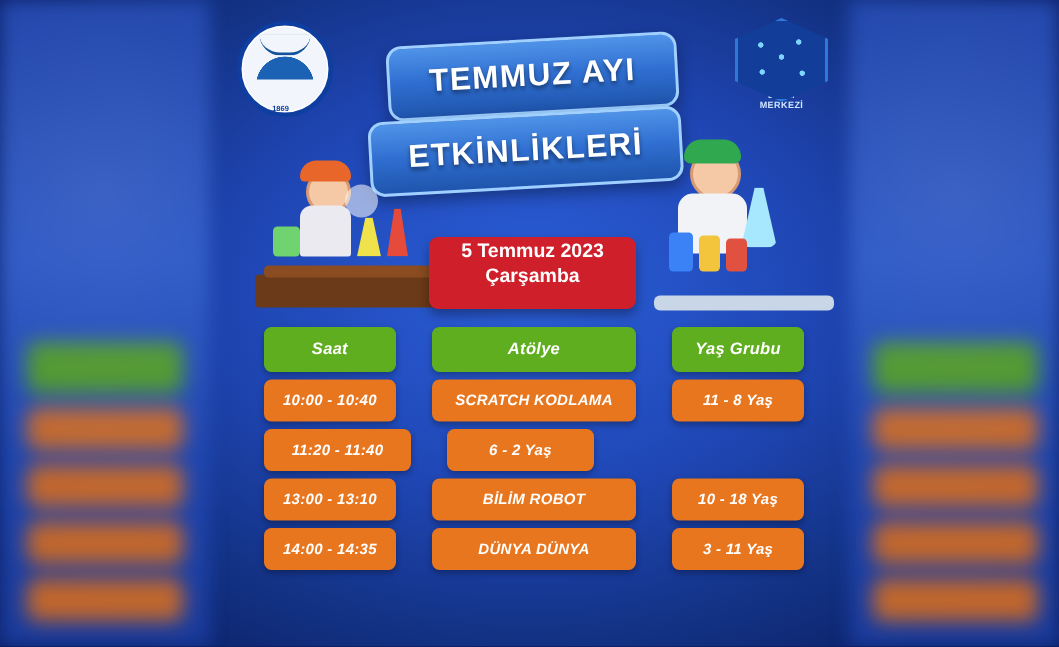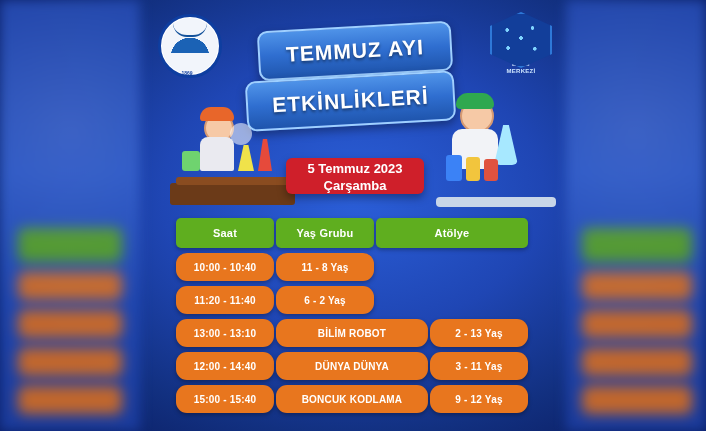--- a/index.html
+++ b/index.html
@@ -43,42 +43,42 @@
 
   
   .ribbon{position:absolute;background:linear-gradient(180deg,#4f93e8 0%,#2f6ed0 50%,#1f55ad 100%);
     border:2px solid #9fd0ff;border-radius:10px;box-shadow:0 4px 10px rgba(0,0,0,.35);
     color:#fff;font-weight:bold;letter-spacing:1px;display:flex;align-items:center;justify-content:center;
     text-shadow:0 2px 3px rgba(0,0,0,.45);}
   .ribbon1{left:140px;top:26px;width:190px;height:46px;transform:rotate(-3.2deg);font-size:21px;}
   .ribbon2{left:128px;top:76px;width:205px;height:46px;transform:rotate(-3.2deg);font-size:21px;}
 
   
-  .datebox{position:absolute;left:168px;top:158px;width:138px;height:36px;background:#cf1f2a;border-radius:6px;
+  .datebox{position:absolute;left:168px;top:158px;width:138px;height:48px;background:#cf1f2a;border-radius:6px;
     box-shadow:0 4px 8px rgba(0,0,0,.35);color:#fff;text-align:center;font-weight:bold;font-size:13px;
-    display:flex;flex-direction:column;align-items:center;justify-content:flex-end;line-height:17px;}
+    display:flex;flex-direction:column;align-items:center;justify-content:flex-start;line-height:17px;}
 
   
   .kid-left{position:absolute;left:52px;top:105px;width:125px;height:100px;}
   .kid-right{position:absolute;left:318px;top:95px;width:120px;height:112px;}
   .desk{position:absolute;left:0;bottom:0;width:125px;height:22px;background:#6b3a18;border-radius:3px;}
   .desk:after{content:"";position:absolute;left:6px;top:-6px;width:113px;height:8px;background:#8a4c20;border-radius:3px;}
   .head{position:absolute;border-radius:50%;}
 
   
   .table{position:absolute;left:58px;top:218px;width:360px;}
-  .row{display:flex;gap:2px;margin-bottom:5px;}
+  .row{display:flex;gap:24px;margin-bottom:5px;font-style:italic;}
   .cell{border-radius:5px;color:#fff;text-align:center;font-size:10px;font-weight:bold;
     display:flex;align-items:center;justify-content:center;height:28px;letter-spacing:.2px;
     box-shadow:0 2px 4px rgba(0,0,0,.3);}
   .c1{width:98px;}
   .c2{width:152px;}
   .c3{width:98px;}
   .head-row .cell{height:30px;background:#5fae1f;font-size:11px;}
-  .body-row .cell{background:#e8761e;border-radius:11px;}
+  .body-row .cell{background:#e8761e;}
 </style>
 </head>
 <body>
 
 <div class="stage">
 
   <div class="blur-left">
     <div class="ghost-green" style="left:18px;top:228px;width:104px;"></div>
     <div class="ghost-orange" style="left:18px;top:272px;width:104px;"></div>
     <div class="ghost-orange" style="left:18px;top:310px;width:104px;"></div>
@@ -139,47 +139,43 @@
 
     <div class="datebox">
       <div>5 Temmuz 2023</div>
       <div>Çarşamba</div>
     </div>
 
     <div class="table">
 
       <div class="row head-row">
         <div class="cell c1">Saat</div>
+        <div class="cell c2">Atölye</div>
         <div class="cell c3">Yaş Grubu</div>
-        <div class="cell c2">Atölye</div>
       </div>
 
       <div class="row body-row">
         <div class="cell c1">10:00 - 10:40</div>
+        <div class="cell c2">SCRATCH KODLAMA</div>
         <div class="cell c3">11 - 8 Yaş</div>
       </div>
 
       <div class="row body-row">
         <div class="cell c1">11:20 - 11:40</div>
         <div class="cell c3">6 - 2 Yaş</div>
       </div>
 
       <div class="row body-row">
         <div class="cell c1">13:00 - 13:10</div>
         <div class="cell c2">BİLİM ROBOT</div>
-        <div class="cell c3">2 - 13 Yaş</div>
+        <div class="cell c3">10 - 18 Yaş</div>
       </div>
 
       <div class="row body-row">
-        <div class="cell c1">12:00 - 14:40</div>
+        <div class="cell c1">14:00 - 14:35</div>
         <div class="cell c2">DÜNYA DÜNYA</div>
         <div class="cell c3">3 - 11 Yaş</div>
       </div>
 
-      <div class="row body-row">
-        <div class="cell c1">15:00 - 15:40</div>
-        <div class="cell c2">BONCUK KODLAMA</div>
-        <div class="cell c3">9 - 12 Yaş</div>
-      </div>
 
     </div>
   </div>
 </div>
 
 </body></html>

